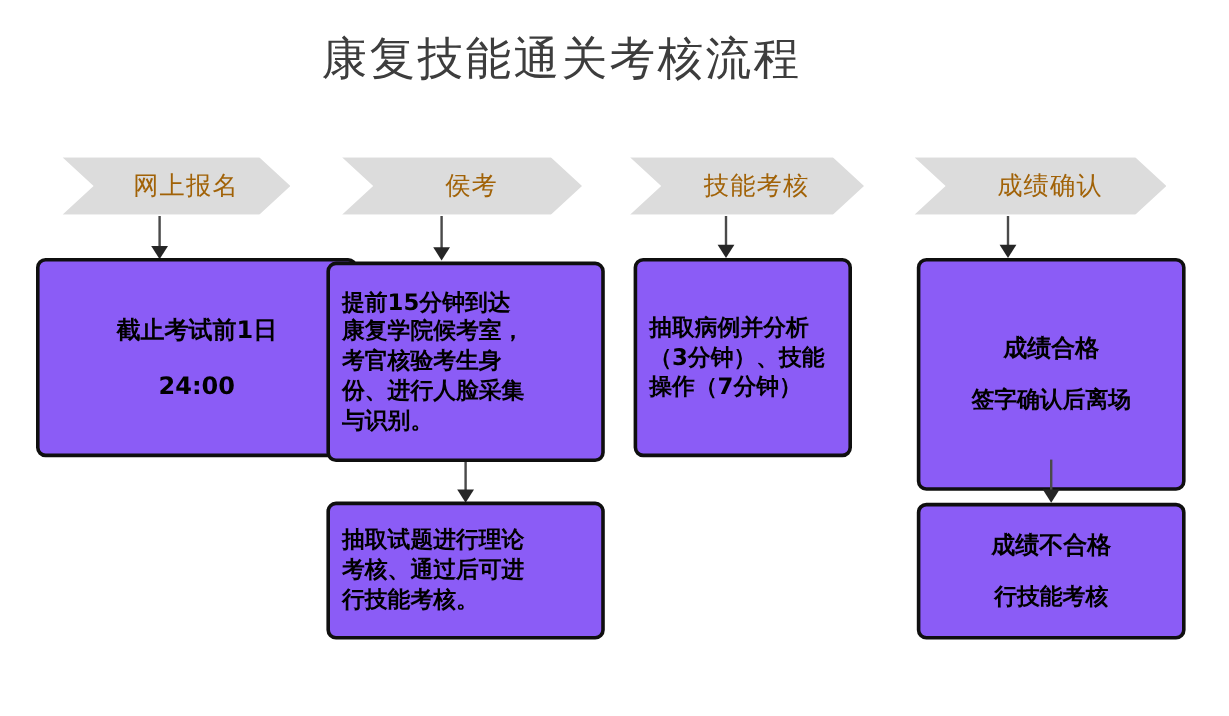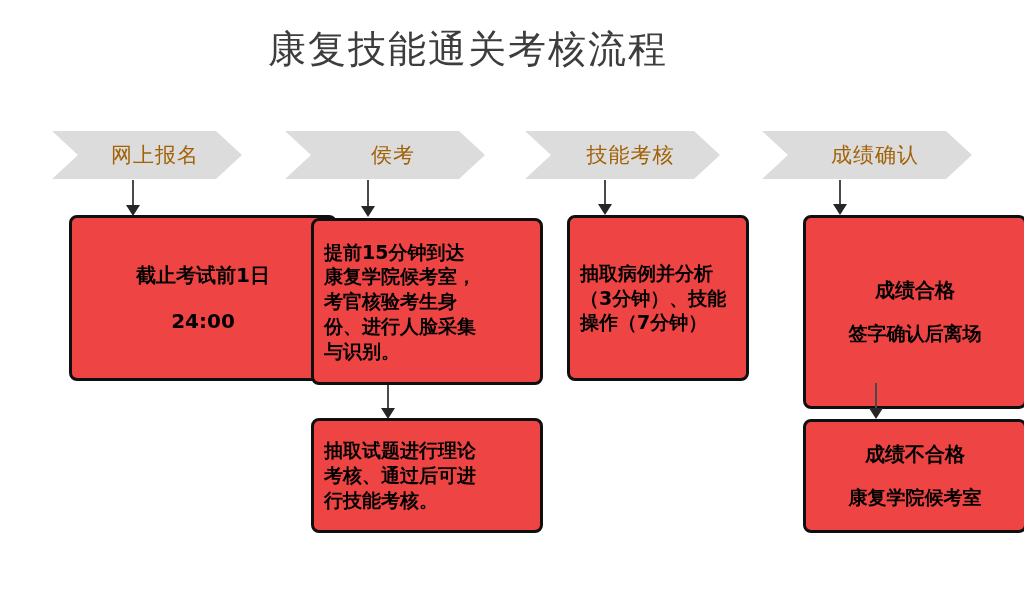--- a/index.html
+++ b/index.html
@@ -52,28 +52,27 @@
     letter-spacing: 1px;
     padding-left: 16px;
     white-space: nowrap;
     font-family: "DejaVu Sans", "Liberation Sans", sans-serif;
   }
 
   
   .pbox {
     position: absolute;
     box-sizing: border-box;
-    background: #ef4444;
+    background: #8b5cf6;
     border: 3px solid #0f0f0f;
     border-radius: 8px;
     display: flex;
     flex-direction: column;
     justify-content: center;
     padding: 6px 10px;
-    margin-left: 39px;
   }
   .pbox .line {
     font-weight: bold;
     color: #000000;
     font-family: "DejaVu Sans", "Liberation Sans", sans-serif;
   }
 
   
   .b-center { text-align: center; }
   .b-left   { text-align: left; }
@@ -184,16 +183,16 @@
     <div class="line sz-19">签字确认后离场</div>
   </div>
 
   <div class="arrow" style="left:868px; top:383px; height:36px;">
     <div class="shaft" style="height:26px;"></div>
     <div class="head" style="top:25px;"></div>
   </div>
 
   <div class="pbox b-center" style="left:764px; top:419px; width:224px; height:114px;">
     <div class="line sz-20 gap-md">成绩不合格</div>
-    <div class="line sz-19">康复学院候考室</div>
+    <div class="line sz-19">行技能考核</div>
   </div>
 
 </div>
 
 </body></html>

